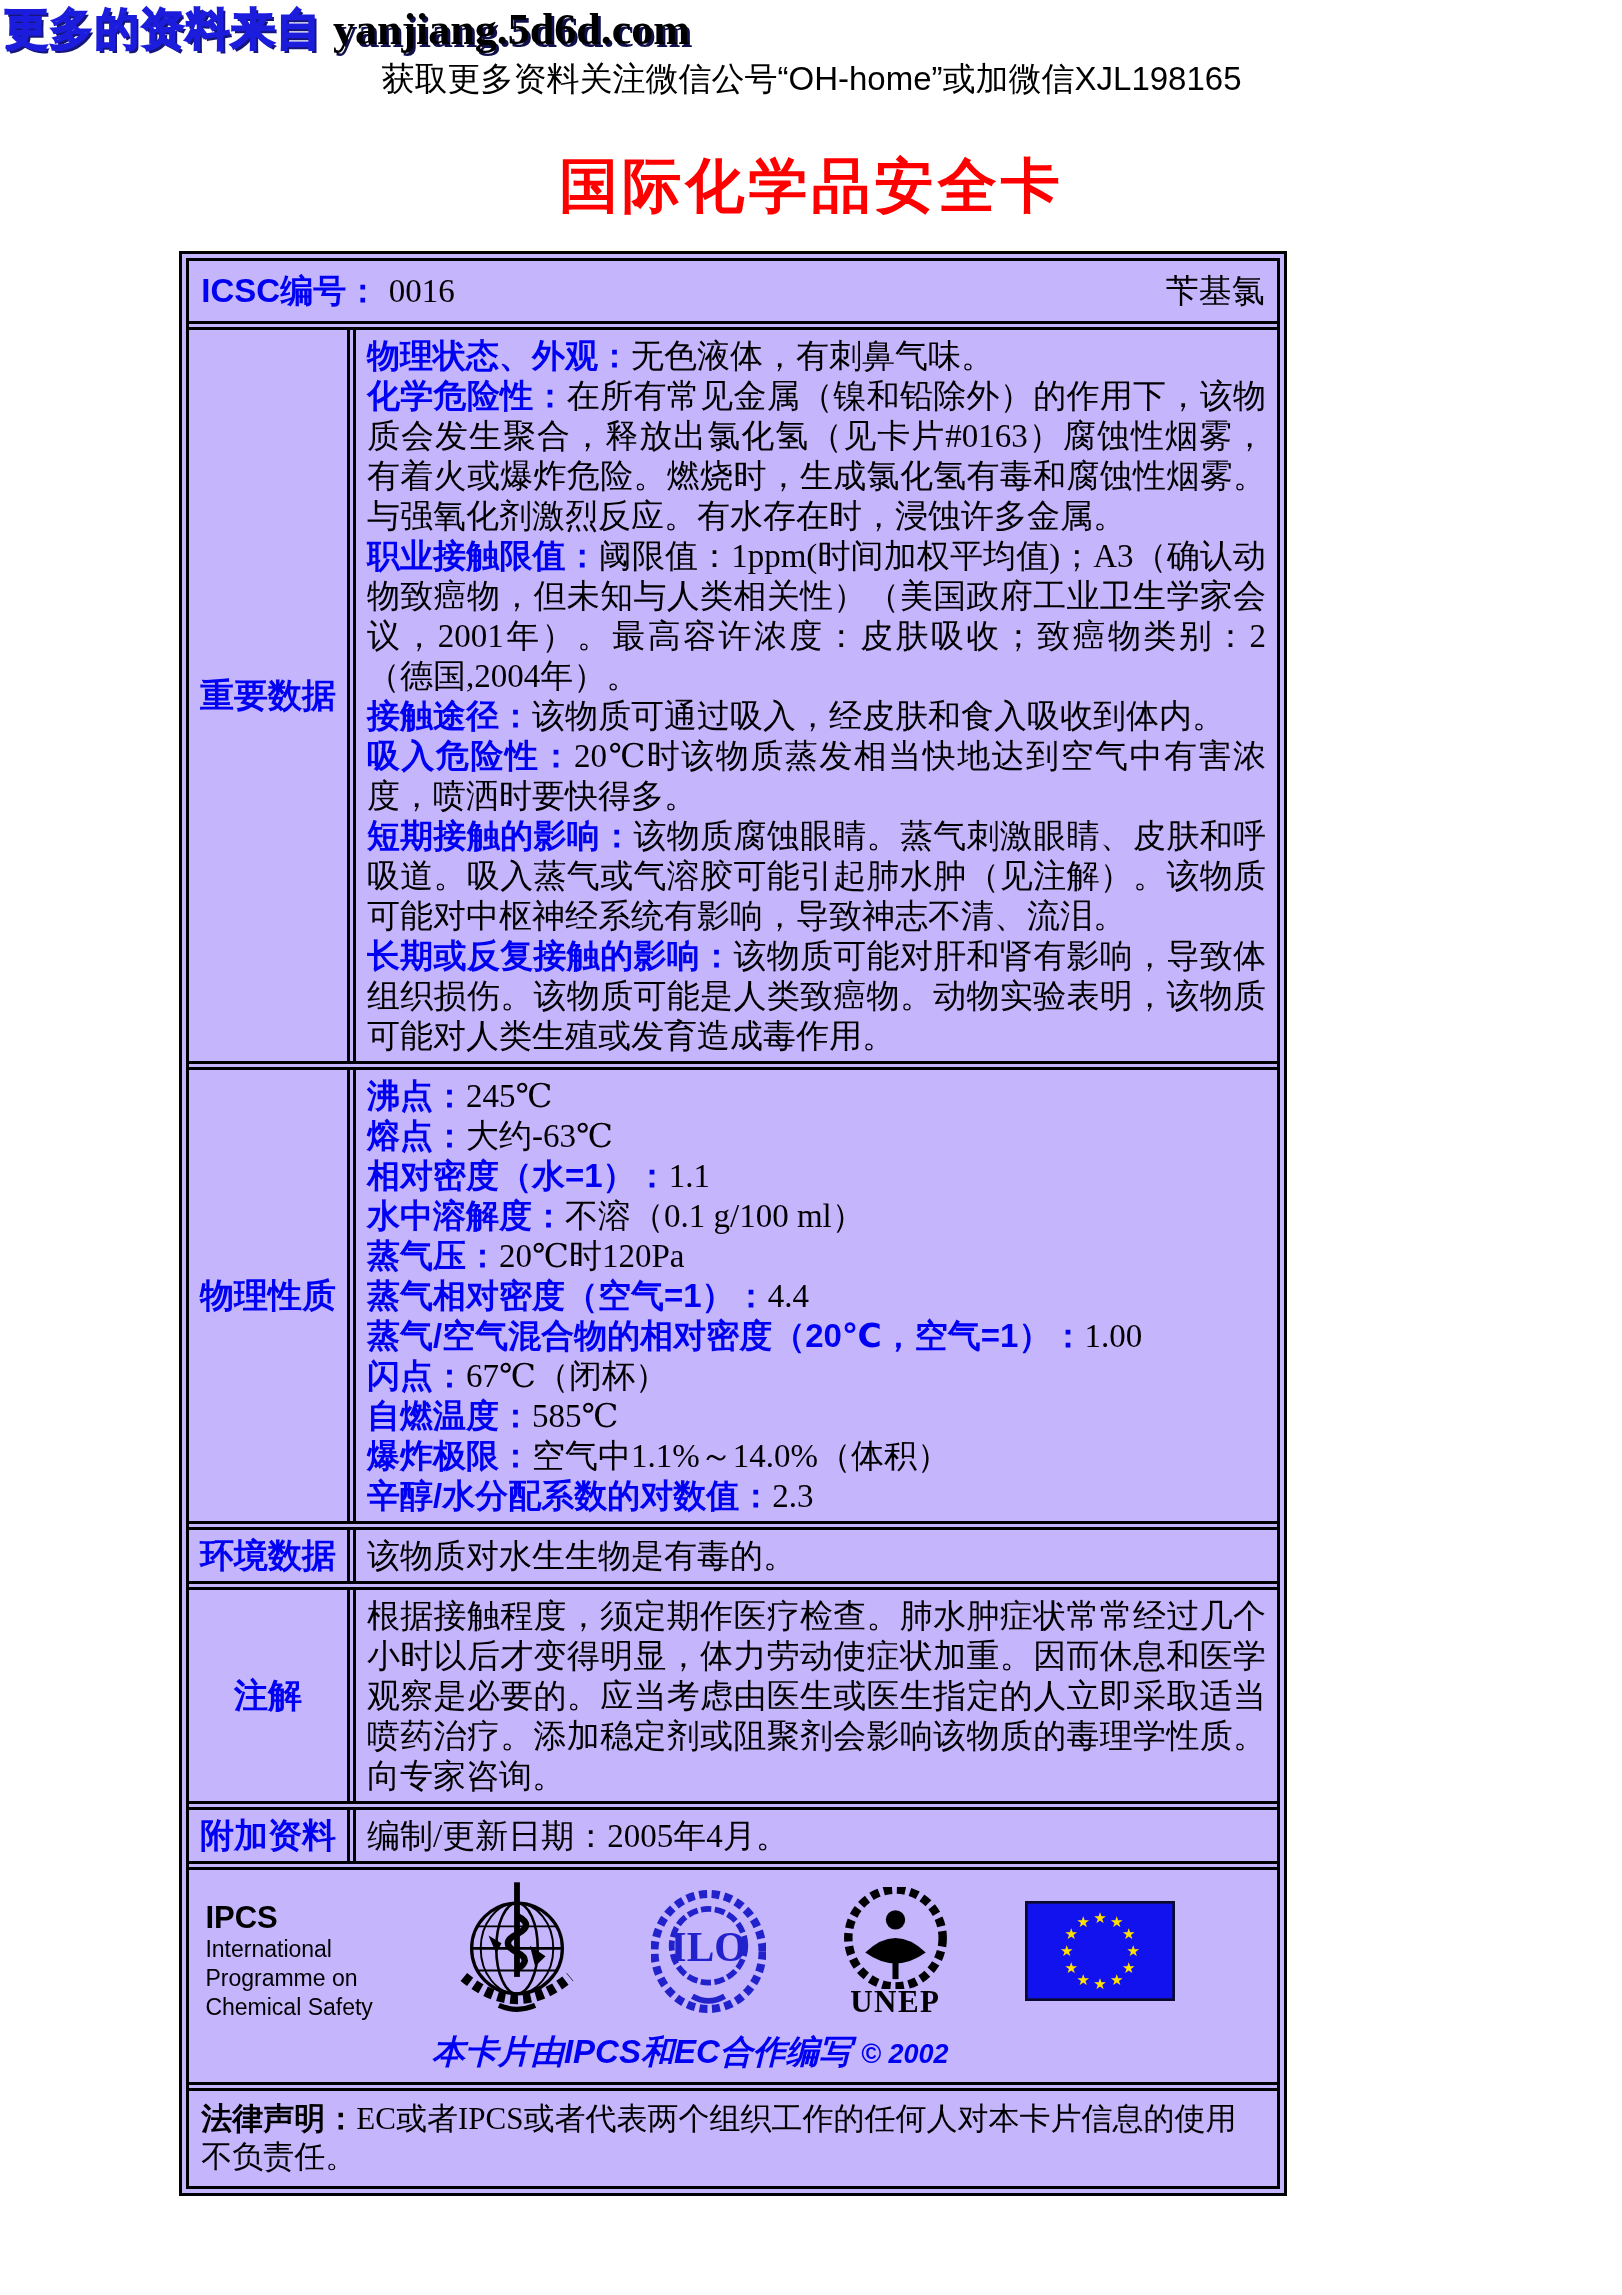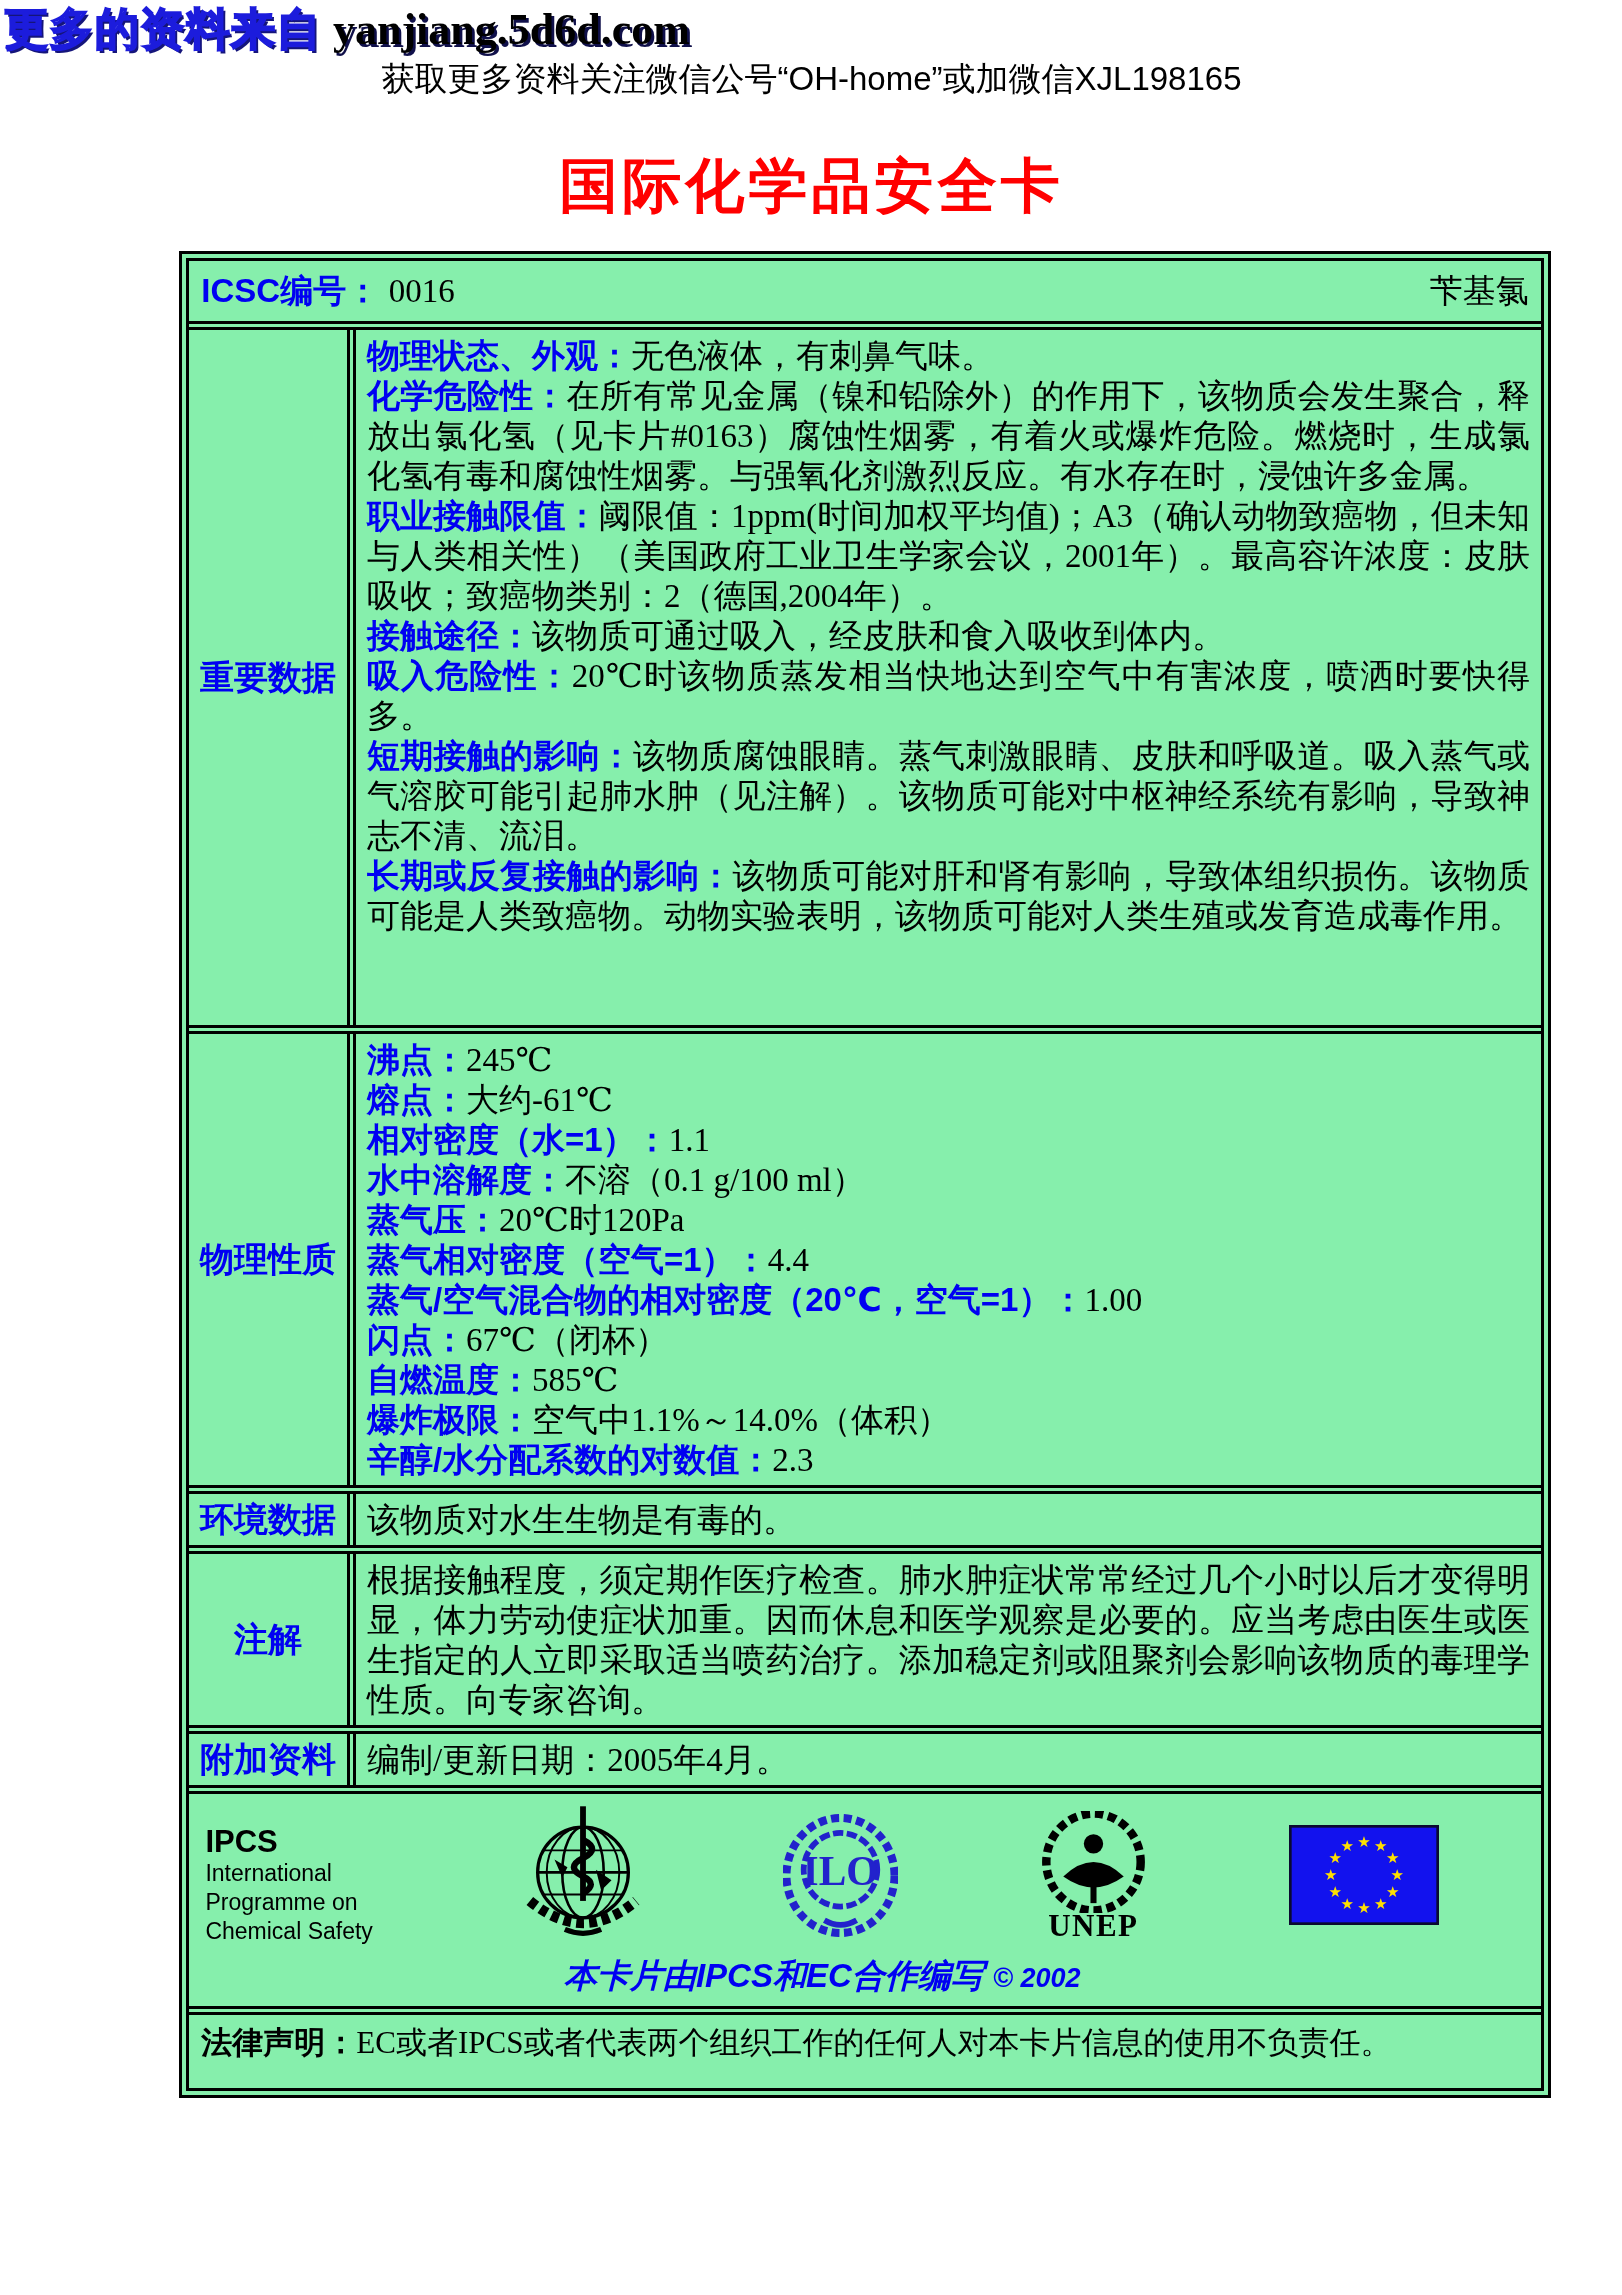--- a/index.html
+++ b/index.html
@@ -13,22 +13,22 @@
   .promo-url{color:#000000;font-family:Liberation Serif, serif;
              text-shadow:2.7px 2.7px 0 #10104a;margin-left:0;}
   .promo-line2{position:absolute;top:57px;left:0;width:100%;text-align:center;font-size:33px;
                font-family:"Liberation Sans","DejaVu Sans",sans-serif;color:#000;}
 
   
   .doc-title{position:absolute;top:147px;left:0;width:100%;text-align:center;
              font-size:59px;font-weight:bold;color:#ff0000;letter-spacing:4.1px;}
 
   
-  .card{position:absolute;left:179px;top:251px;width:1372px;box-sizing:border-box;
-        border:10.2px double #000;background:#86efac;}
+  .card{position:absolute;left:179px;top:251px;width:1108px;box-sizing:border-box;
+        border:10.2px double #000;background:#c4b5fd;}
   .row{display:flex;box-sizing:border-box;}
   .row + .row{border-top:9.5px double #000;}
   .lbl-cell{flex:0 0 167px;box-sizing:border-box;border-right:9.5px double #000;
             display:flex;align-items:center;justify-content:center;
             font-family:"Liberation Sans","DejaVu Sans",sans-serif;
             font-weight:bold;font-size:34px;color:#0000f2;text-align:center;}
   .cnt-cell{flex:1;box-sizing:border-box;padding:5.5px 11px;font-size:33px;line-height:40px;}
 
   .row-head{min-height:60px;align-items:center;justify-content:space-between;
             padding:0 12.3px;font-size:33px;}
@@ -94,21 +94,21 @@
         <p class="para"><span class="blue-label">吸入危险性：</span><span>20℃时该物质蒸发相当快地达到空气中有害浓度，喷洒时要快得多。</span></p>
         <p class="para"><span class="blue-label">短期接触的影响：</span><span>该物质腐蚀眼睛。蒸气刺激眼睛、皮肤和呼吸道。吸入蒸气或气溶胶可能引起肺水肿（见注解）。该物质可能对中枢神经系统有影响，导致神志不清、流泪。</span></p>
         <p class="para"><span class="blue-label">长期或反复接触的影响：</span><span>该物质可能对肝和肾有影响，导致体组织损伤。该物质可能是人类致癌物。动物实验表明，该物质可能对人类生殖或发育造成毒作用。</span></p>
       </div>
     </div>
 
     <div class="row">
       <div class="lbl-cell">物理性质</div>
       <div class="cnt-cell cnt-physical">
         <div class="pline"><span class="blue-label">沸点：</span><span>245℃</span></div>
-        <div class="pline"><span class="blue-label">熔点：</span><span>大约-61℃</span></div>
+        <div class="pline"><span class="blue-label">熔点：</span><span>大约-63℃</span></div>
         <div class="pline"><span class="blue-label">相对密度（水=1）：</span><span>1.1</span></div>
         <div class="pline"><span class="blue-label">水中溶解度：</span><span>不溶（0.1 g/100 ml）</span></div>
         <div class="pline"><span class="blue-label">蒸气压：</span><span>20℃时120Pa</span></div>
         <div class="pline"><span class="blue-label">蒸气相对密度（空气=1）：</span><span>4.4</span></div>
         <div class="pline"><span class="blue-label">蒸气/空气混合物的相对密度（20℃，空气=1）：</span><span>1.00</span></div>
         <div class="pline"><span class="blue-label">闪点：</span><span>67℃（闭杯）</span></div>
         <div class="pline"><span class="blue-label">自燃温度：</span><span>585℃</span></div>
         <div class="pline"><span class="blue-label">爆炸极限：</span><span>空气中1.1%～14.0%（体积）</span></div>
         <div class="pline"><span class="blue-label">辛醇/水分配系数的对数值：</span><span>2.3</span></div>
       </div>

